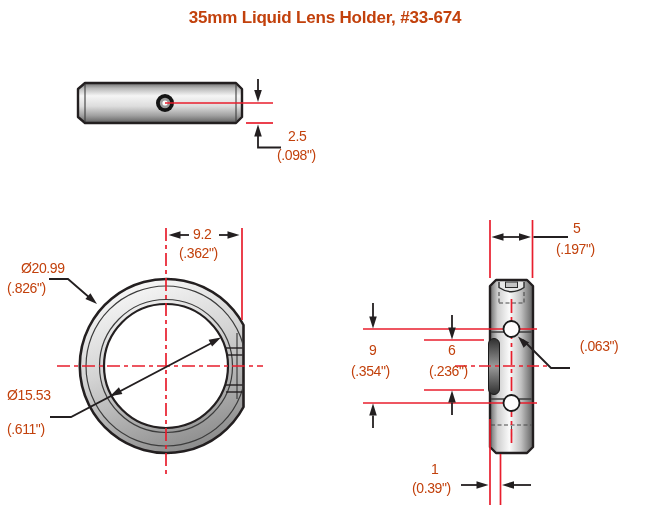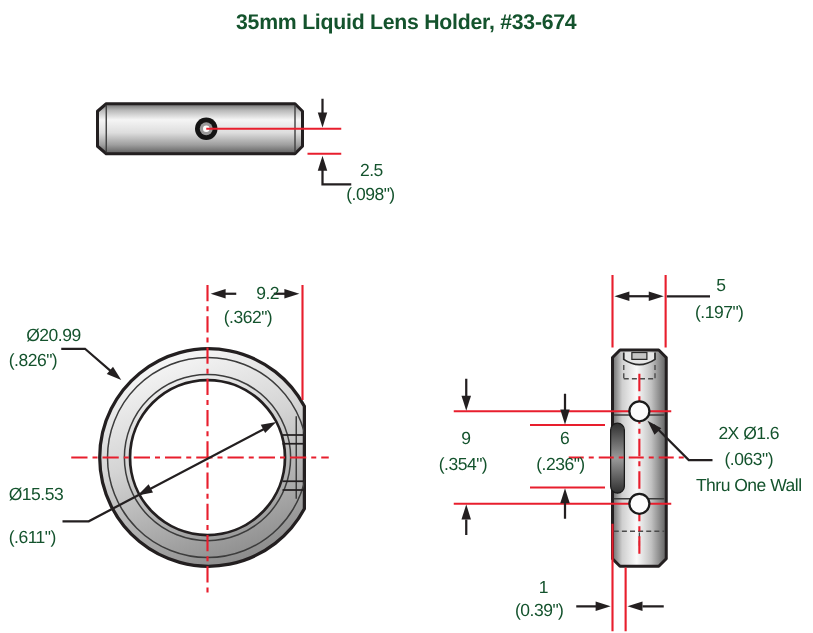--- a/index.html
+++ b/index.html
@@ -1,18 +1,18 @@
 <!DOCTYPE html>
 <html><head>
 <meta charset="utf-8">
 <style>
   html,body{margin:0;padding:0;background:#ffffff;}
   #canvas{
     position:relative;width:650px;height:506px;background:#ffffff;overflow:hidden;
-    font-family:"Liberation Sans", sans-serif;color:#14532d;
+    font-family:"Liberation Sans", sans-serif;color:#c2410c;
   }
   .title{
     position:absolute;top:8px;left:0;width:650px;text-align:center;
     font-size:17px;font-weight:700;letter-spacing:-0.2px;
   }
   .dim{
     position:absolute;font-size:14px;font-weight:400;letter-spacing:-0.4px;
     white-space:nowrap;line-height:16px;
   }
   .note{line-height:21px;text-align:center;}
@@ -176,40 +176,38 @@
 
         <path d="M 570 368 H 551 L 523 340" fill="none"></path>
         <polygon points="518,336.5 529.1,342.6 523.6,347.8" stroke="none"></polygon>
       </g>
     </g>
   </svg>
 
   <div class="dim" style="left:288px;top:128px">2.5</div>
   <div class="dim" style="left:277px;top:147px">(.098")</div>
 
-  <div class="dim" style="left:205px;top:226px">9.2</div>
+  <div class="dim" style="left:193px;top:226px">9.2</div>
   <div class="dim" style="left:179px;top:245px">(.362")</div>
 
   <div class="dim" style="left:21px;top:260px">Ø20.99</div>
   <div class="dim" style="left:7px;top:280px">(.826")</div>
 
   <div class="dim" style="left:7px;top:387px">Ø15.53</div>
   <div class="dim" style="left:7px;top:421px">(.611")</div>
 
   <div class="dim" style="left:573px;top:220px">5</div>
   <div class="dim" style="left:556px;top:241px">(.197")</div>
 
   <div class="dim" style="left:369px;top:342px">9</div>
   <div class="dim" style="left:351px;top:363px">(.354")</div>
 
   <div class="dim" style="left:448px;top:342px">6</div>
   <div class="dim" style="left:429px;top:363px">(.236")</div>
 
   <div class="dim note" style="left:551px;top:336px;width:96px">
-    <div>2X Ø1.6</div>
     <div>(.063")</div>
-    <div>Thru One Wall</div>
   </div>
 
   <div class="dim" style="left:431px;top:461px">1</div>
   <div class="dim" style="left:412px;top:480px">(0.39")</div>
 
 </div>
 
 </body></html>

